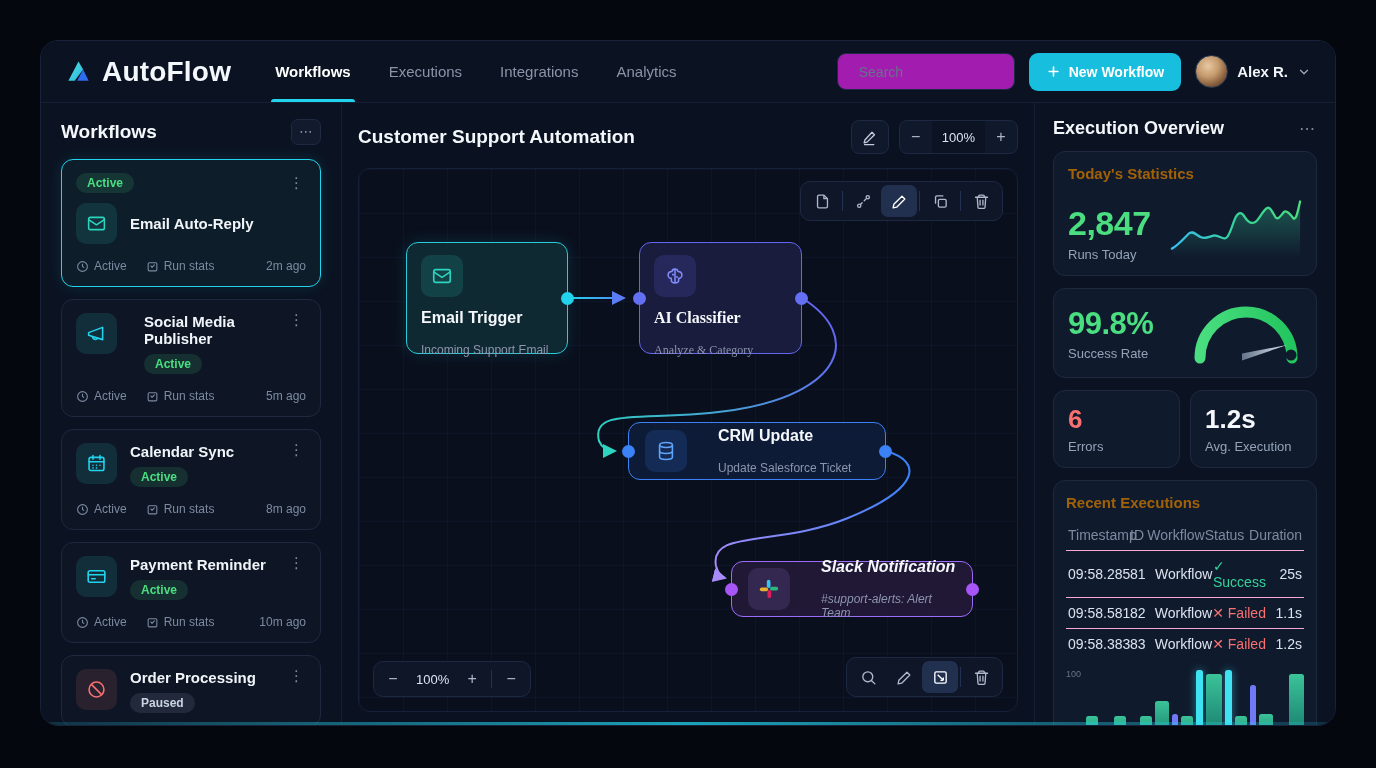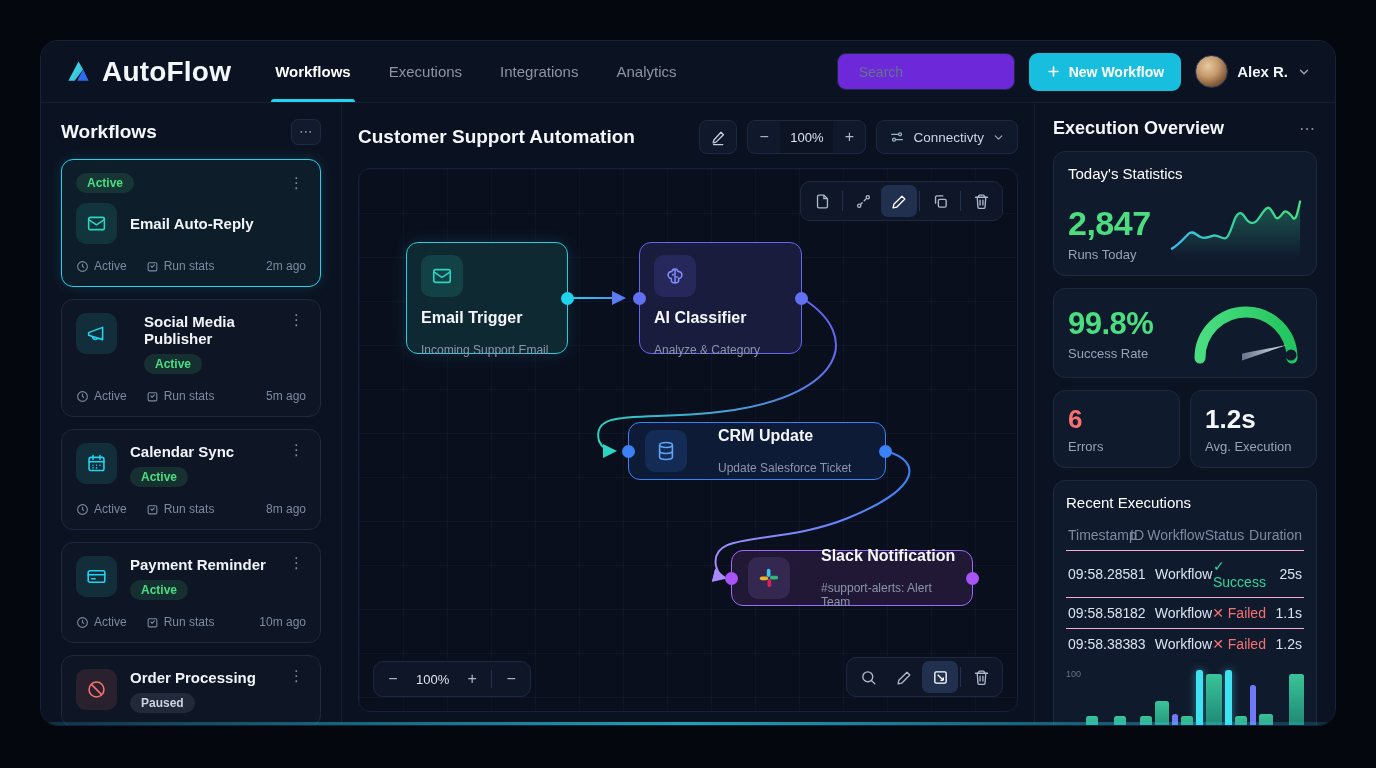--- a/index.html
+++ b/index.html
@@ -9,21 +9,21 @@
 
   
   .hdr { height:62px; display:flex; align-items:center; padding:0 24px; border-bottom:1px solid #151f35; background:#0b1322; }
   .brand { display:flex; align-items:center; gap:10px; }
   .brand-name { color:#f4f7fb; font-size:28px; font-weight:bold; letter-spacing:.2px; }
   .nav { display:flex; margin-left:44px; gap:38px; height:100%; }
   .nav-item { display:flex; align-items:center; height:100%; position:relative; color:#8b93a7; font-size:15px; cursor:pointer; }
   .nav-item.active { color:#ffffff; font-weight:bold; }
   .nav-item.active::after { content:""; position:absolute; bottom:0; left:-4px; right:-4px; height:3px; border-radius:3px 3px 0 0; background:var(--accent,#22d3ee); }
   .hdr-right { margin-left:auto; display:flex; align-items:center; gap:14px; }
-  .search { display:flex; align-items:center; gap:9px; width:178px; height:37px; padding:0 12px; background:#6d28d9; border:1px solid #1e2a44; border-radius:9px; }
+  .search { display:flex; align-items:center; gap:9px; width:178px; height:37px; padding:0 12px; background:#a21caf; border:1px solid #1e2a44; border-radius:9px; }
   .search input { flex:1; background:transparent; border:none; outline:none; color:#c9d2e2; font-size:14px; font-family:inherit; }
   .search input::placeholder { color:#64748b; }
   .btn-new { display:flex; align-items:center; gap:8px; height:38px; padding:0 17px; background:var(--accent2,#17bede); border:none; border-radius:9px; color:#fff; font-size:14px; font-weight:bold; cursor:pointer; font-family:inherit; }
   .user { display:flex; align-items:center; gap:9px; cursor:pointer; }
   .avatar { width:33px; height:33px; border-radius:50%; background:radial-gradient(circle at 38% 32%, #e7c9a1 0%, #c59a6d 38%, #7d5636 72%, #4a3322 100%); border:1px solid #2a3a55; }
   .user-name { color:#f1f5f9; font-size:15px; font-weight:bold; }
 
   .main { display:flex; height:623px; }
 
   
@@ -68,39 +68,39 @@
 
   .node { position:absolute; border-radius:12px; z-index:3; }
   .node .nd-title { color:#f4f7fb; font-size:16px; font-weight:bold; }
   .node .nd-sub { color:#8b95ad; font-size:12px; margin-top:16px; }
   .nd-icon { width:42px; height:42px; border-radius:10px; display:flex; align-items:center; justify-content:center; flex:none; }
   .node-v { padding:12px 14px; }
   .node-v .nd-title { margin-top:12px; }
   .node-h { display:flex; align-items:center; gap:31px; padding:0 16px; }
   .n-email { left:47px; top:73px; width:162px; height:112px; background:rgba(16,46,55,.88); border:1.5px solid #29ccd9; box-shadow:0 0 16px rgba(34,211,238,.15); }
   .n-email .nd-icon { background:rgba(45,212,191,.14); }
-  .n-ai    { left:280px; top:73px; width:163px; height:112px; background:rgba(28,30,66,.85); border:1.5px solid #6366f1; }
+  .n-ai    { left:280px; top:73px; width:163px; height:112px; background:rgba(28,30,66,.85); border:1.5px solid #6366f1;font-family:Liberation Serif, serif; }
   .n-ai .nd-icon { background:rgba(99,102,241,.18); }
   .n-crm   { left:269px; top:253px; width:258px; height:58px; background:rgba(14,30,58,.88); border:1.5px solid #3b82f6; }
   .n-crm .nd-icon { background:rgba(59,130,246,.16); }
-  .n-slack { left:372px; top:381px; width:242px; height:56px; background:rgba(36,26,58,.9); border:1.5px solid #9d6bfa; }
+  .n-slack { left:372px; top:392px; width:242px; height:56px; background:rgba(36,26,58,.9); border:1.5px solid #9d6bfa;font-style:italic; }
   .n-slack .nd-icon { background:rgba(167,139,250,.14); }
   .port { position:absolute; width:13px; height:13px; border-radius:50%; z-index:4; }
   .p-cyan { background:#22d3ee; } .p-indigo { background:#6470f3; } .p-blue { background:#3b82f6; } .p-purple { background:#a855f7; }
 
   .cv-zoom { position:absolute; left:14px; bottom:14px; display:flex; align-items:center; background:#0e1628; border:1px solid #1d2942; border-radius:10px; padding:2px 4px; z-index:5; }
   .cv-zoom .zb { width:30px; height:30px; border:none; background:transparent; color:#aeb8ca; font-size:16px; cursor:pointer; font-family:inherit; }
   .cv-zoom .zv { color:#dbe3ef; font-size:13px; padding:0 8px; }
   .cv-zoom .sep { width:1px; height:18px; background:#223052; margin:0 4px; }
   .cv-tools { position:absolute; right:14px; bottom:14px; display:flex; align-items:center; background:#0e1628; border:1px solid #1d2942; border-radius:10px; padding:3px; z-index:5; }
 
   
   .rpanel { width:301px; border-left:1px solid #141e33; padding:15px 18px 0; overflow:hidden; background:#0b1322; }
   .rcard { background:#101a2d; border:1px solid #1e2940; border-radius:12px; padding:13px 14px; margin-top:12px; }
-  .rcard-title { color:#ffffff; font-size:15px; font-weight:normal; }
+  .rcard-title { color:#a16207; font-size:15px; font-weight:bold; }
   .stat-row { display:flex; align-items:flex-end; justify-content:space-between; margin-top:8px; }
   .big-green { color:var(--green,#4ade80); font-size:34px; font-weight:bold; letter-spacing:-.5px; }
   .big-red { color:var(--red,#f87171); font-size:26px; font-weight:bold; }
   .big-white { color:#f4f7fb; font-size:26px; font-weight:bold; }
   .stat-sub { color:#94a3b8; font-size:13px; margin-top:4px; }
   .duo { display:flex; gap:10px; }
   .duo .rcard { flex:1; margin-top:12px; }
 
   .extable { margin-top:12px; font-size:14px; }
   .ex-hrow { display:flex; color:#7c8aa0; padding:4px 2px 7px; }
@@ -335,32 +335,20 @@
           <div class="tool-btn">
             <svg class="icon" width="17" height="17" viewBox="0 0 24 24" fill="none" stroke="#c2cbdc" stroke-width="1.9" stroke-linecap="round" stroke-linejoin="round">
                 <path d="M15.5 4.5l3.5 3.5L8.5 18.5 4.5 19.5 5.5 15.5Z"></path>
                 <path d="M5 22h13"></path>
               </svg>
           </div>
           <div class="zoom-group">
             <button class="zoom-btn">−</button>
             <span class="zoom-val">100%</span>
             <button class="zoom-btn">+</button>
-          </div>
-          <div class="mode-dd">
-            <svg class="icon" width="16" height="16" viewBox="0 0 24 24" fill="none" stroke="#9fb0c8" stroke-width="2" stroke-linecap="round">
-                <path d="M4 8h9"></path>
-                <circle cx="16.5" cy="8" r="2.2"></circle>
-                <path d="M20 16h-9"></path>
-                <circle cx="7.5" cy="16" r="2.2"></circle>
-              </svg>
-            <span>Connectivty</span>
-            <svg class="icon" width="13" height="13" viewBox="0 0 24 24" fill="none" stroke="#94a3b8" stroke-width="2.4" stroke-linecap="round" stroke-linejoin="round">
-                <path d="M6 9l6 6 6-6"></path>
-              </svg>
           </div>
         </div>
       </div>
 
       <div class="canvas">
 
         <div class="fl-toolbar">
           <div class="fl-btn">
               <svg class="icon" width="17" height="17" viewBox="0 0 24 24" fill="none" stroke="currentColor" stroke-width="1.9" stroke-linejoin="round">
                 <path d="M14 3H7a2 2 0 0 0-2 2v14a2 2 0 0 0 2 2h10a2 2 0 0 0 2-2V8Z"></path>

